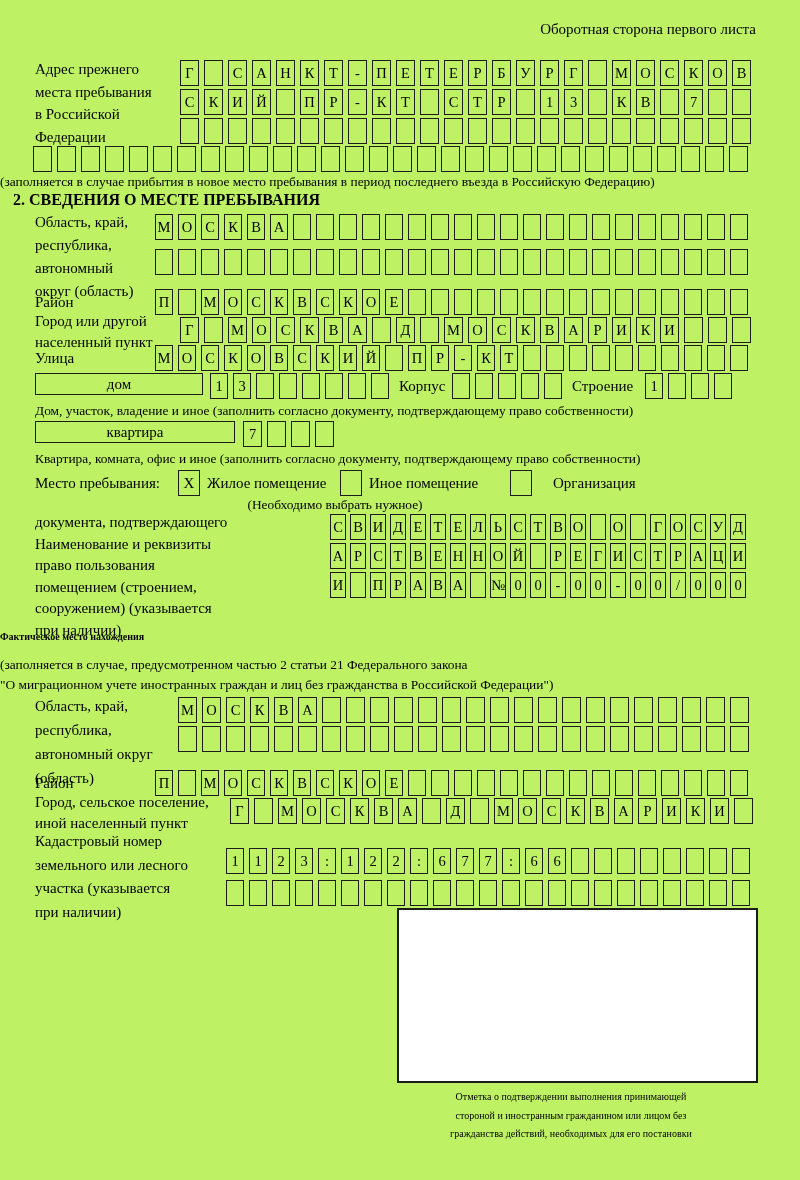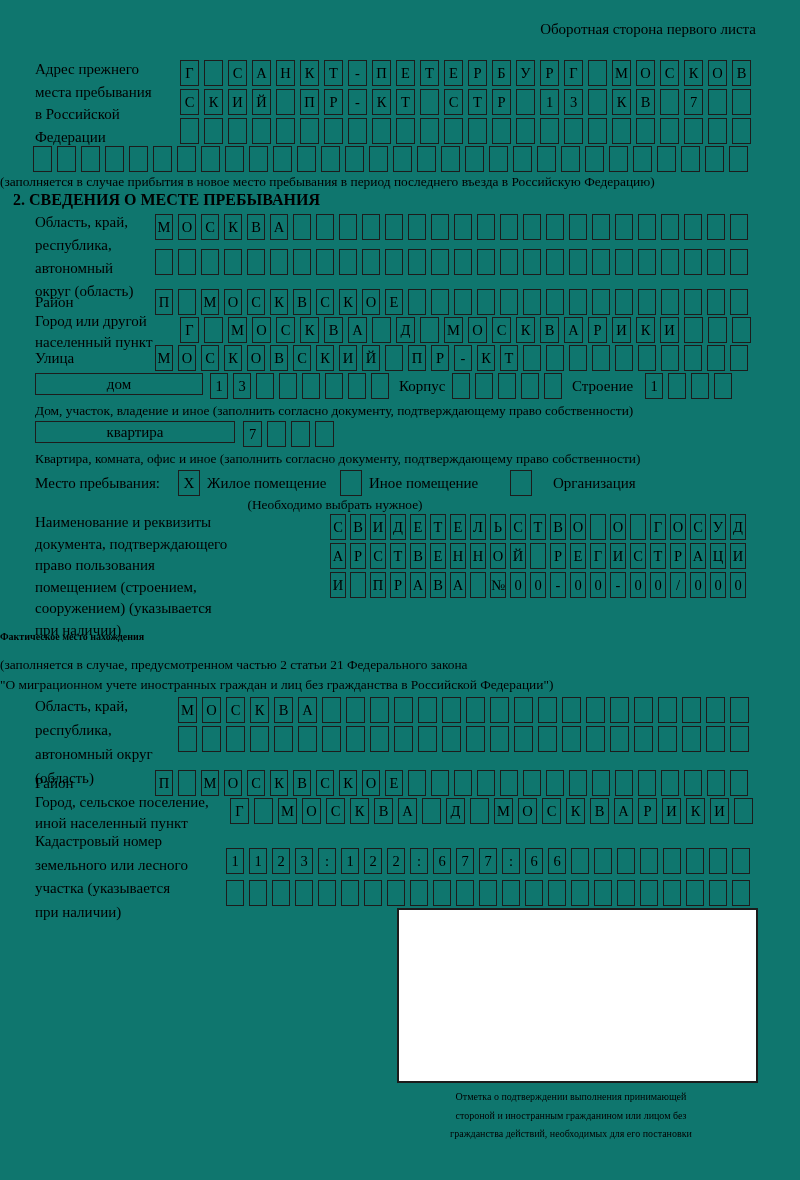--- a/index.html
+++ b/index.html
@@ -1,16 +1,16 @@
 <!DOCTYPE html>
 <html><head>
 <meta charset="utf-8">
 <style>
   html,body{margin:0;padding:0;background:#fff;}
-  .page{position:relative;width:800px;height:1180px;background:#0f766e;color:#000;
+  .page{position:relative;width:800px;height:1180px;background:#bef264;color:#000;
         font-family:"Liberation Serif","DejaVu Serif",serif;overflow:hidden;}
   .abs{position:absolute;}
   .row{display:flex;--w:19px;--g:5px;}
   .cell{box-sizing:border-box;flex:none;width:var(--w);height:26px;margin-right:var(--g);
         border:1.5px solid #1c1c1c;display:flex;align-items:center;justify-content:center;
         font-size:14.5px;line-height:1;}
   .lbl{font-size:15px;line-height:22px;}
   .lines .line{white-space:nowrap;}
   .note{font-size:13.4px;color:#000;}
   .hdr{font-weight:bold;font-size:16px;}
@@ -343,22 +343,22 @@
   <div class="abs lbl" style="left:35px;top:472px;">Место пребывания:</div>
   <div class="abs chk" style="left:178px;top:470px;">X</div>
   <div class="abs lbl" style="left:207px;top:472px;">Жилое помещение</div>
   <div class="abs chk" style="left:340px;top:470px;"></div>
   <div class="abs lbl" style="left:369px;top:472px;">Иное помещение</div>
   <div class="abs chk" style="left:510px;top:470px;"></div>
   <div class="abs lbl" style="left:553px;top:472px;">Организация</div>
   <div class="abs note" style="left:160px;top:497px;width:350px;text-align:center;">(Необходимо выбрать нужное)</div>
 
   <div class="abs lbl lines" style="left:35px;top:512px;line-height:21.5px;">
+      <div class="line">документа, подтверждающего</div>
       <div class="line">Наименование и реквизиты</div>
-      <div class="line">документа, подтверждающего</div>
       <div class="line">право пользования</div>
       <div class="line">помещением (строением,</div>
       <div class="line">сооружением) (указывается</div>
       <div class="line">при наличии)</div>
     </div>
   <div class="abs row" style="left:330px;top:514px;--w:16px;--g:4px;">
       <span class="cell">С</span>
       <span class="cell">В</span>
       <span class="cell">И</span>
       <span class="cell">Д</span>

